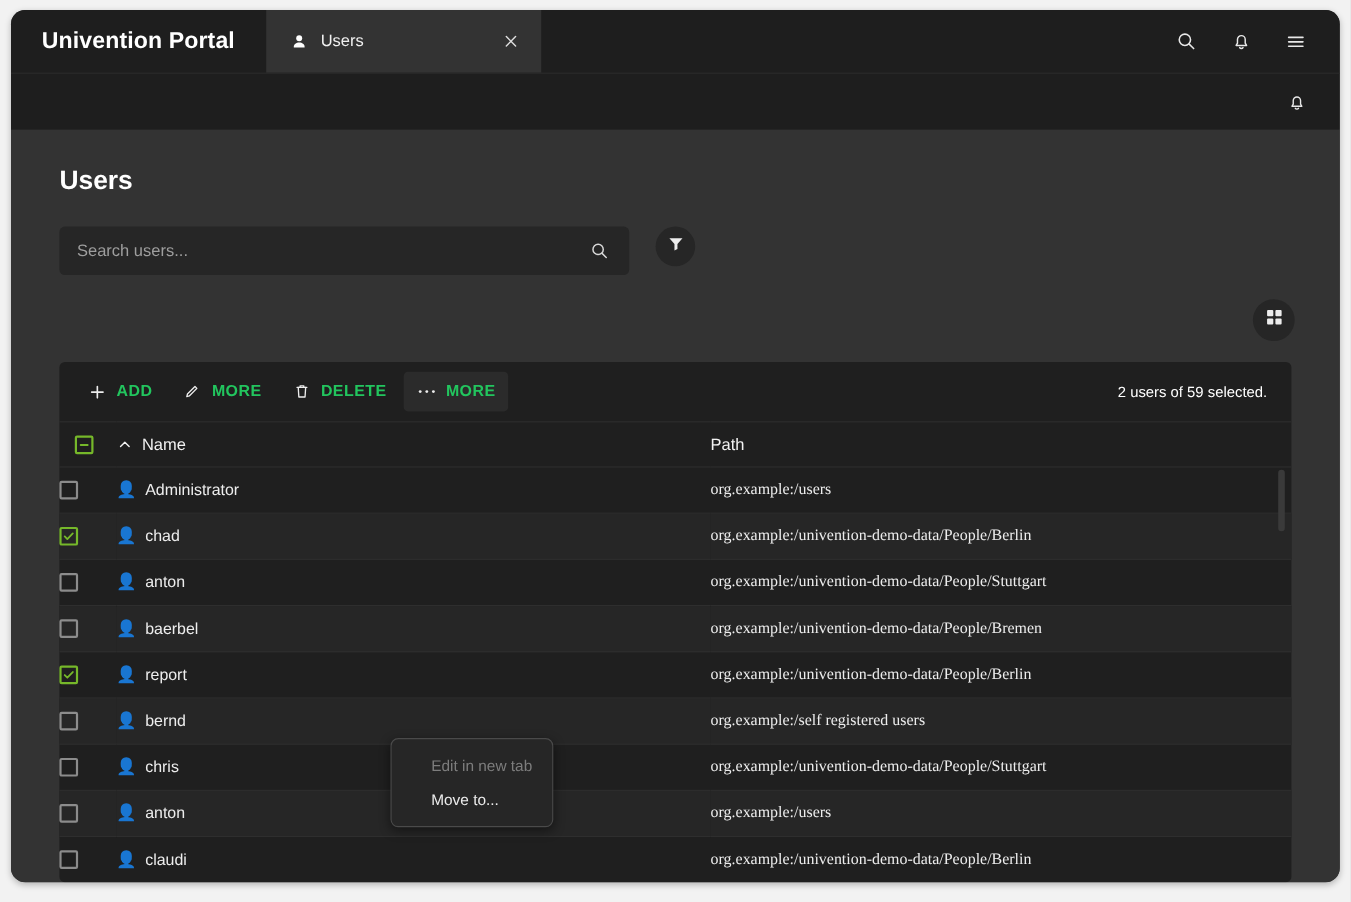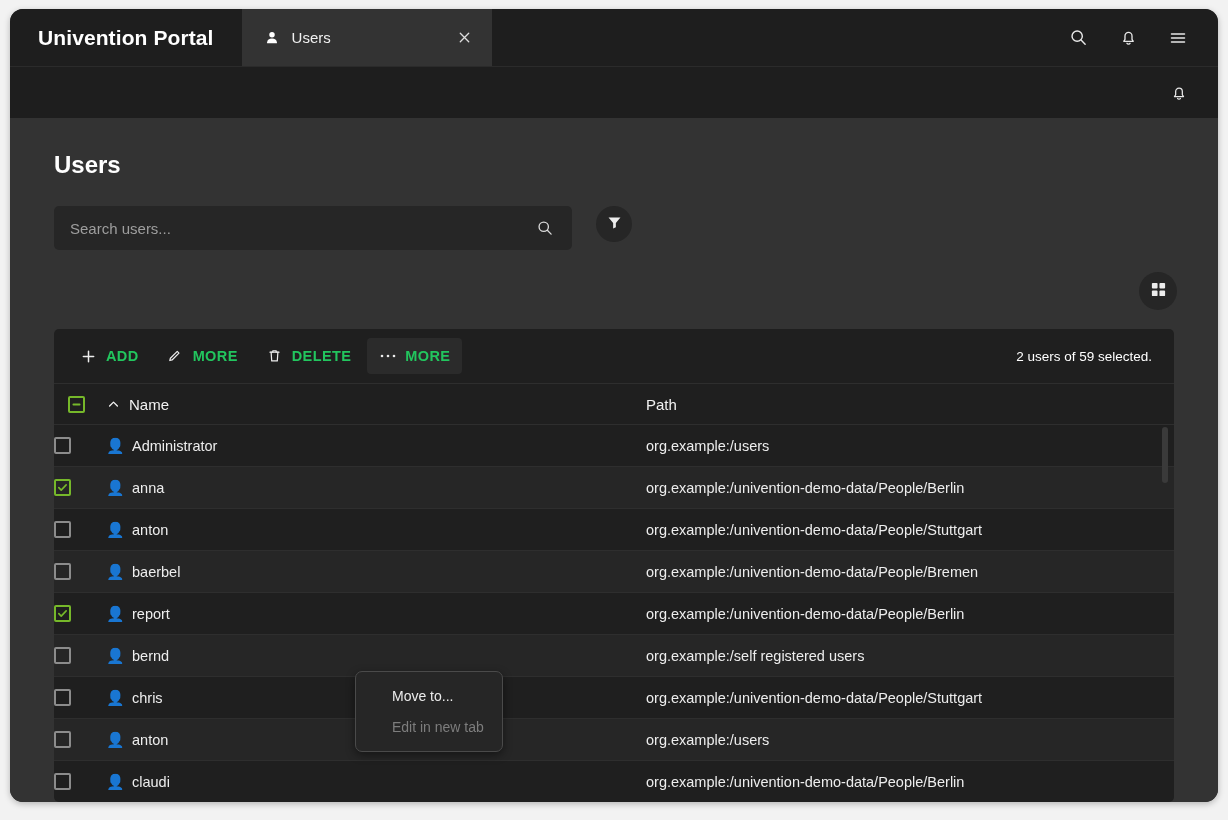--- a/index.html
+++ b/index.html
@@ -296,21 +296,21 @@
     gap: 9px;
     height: 41px;
   }
   .user-emoji {
     font-size: 15px;
     line-height: 1;
     flex: none;
     width: 17px;
     text-align: center;
   }
-  .cell-path { padding-left: 0; }
+  .cell-path { padding-left: 0; font-family: Liberation Serif, serif; }
 
   
   .vthumb {
     position: absolute;
     right: 6px;
     top: 98px;
     width: 6px;
     height: 56px;
     border-radius: 3px;
     background: #3a3a3a;
@@ -506,21 +506,21 @@
               <td class="cell-check">
                 <span class="chk green">
                   <svg width="11" height="11" viewBox="0 0 12 12" fill="none" stroke="#76b82a" stroke-width="1.8" stroke-linecap="round" stroke-linejoin="round">
                     <path d="M2 6.2 L4.6 8.8 L10 3.2"></path>
                   </svg>
                 </span>
               </td>
               <td>
                 <div class="cell-name">
                   <span class="user-emoji">👤</span>
-                  <span>anna</span>
+                  <span>chad</span>
                 </div>
               </td>
               <td class="cell-path"><span>org.example:/univention-demo-data/People/Berlin</span></td>
             </tr>
             <tr class="">
               <td class="cell-check">
                 <span class="chk"></span>
               </td>
               <td>
                 <div class="cell-name">
@@ -605,25 +605,25 @@
                 </div>
               </td>
               <td class="cell-path"><span>org.example:/univention-demo-data/People/Berlin</span></td>
             </tr>
           </tbody>
       </table>
 
       <div class="vthumb"></div>
 
       <div class="menu" id="more-menu">
+          <div class="menu-item disabled">
+            <span class="mi-spacer"></span>
+            <span>Edit in new tab</span>
+          </div>
           <div class="menu-item">
             <span class="mi-spacer"></span>
             <span>Move to...</span>
           </div>
-          <div class="menu-item disabled">
-            <span class="mi-spacer"></span>
-            <span>Edit in new tab</span>
-          </div>
         </div>
     </div>
 
   </div>
 </div>
 
 </body></html>

